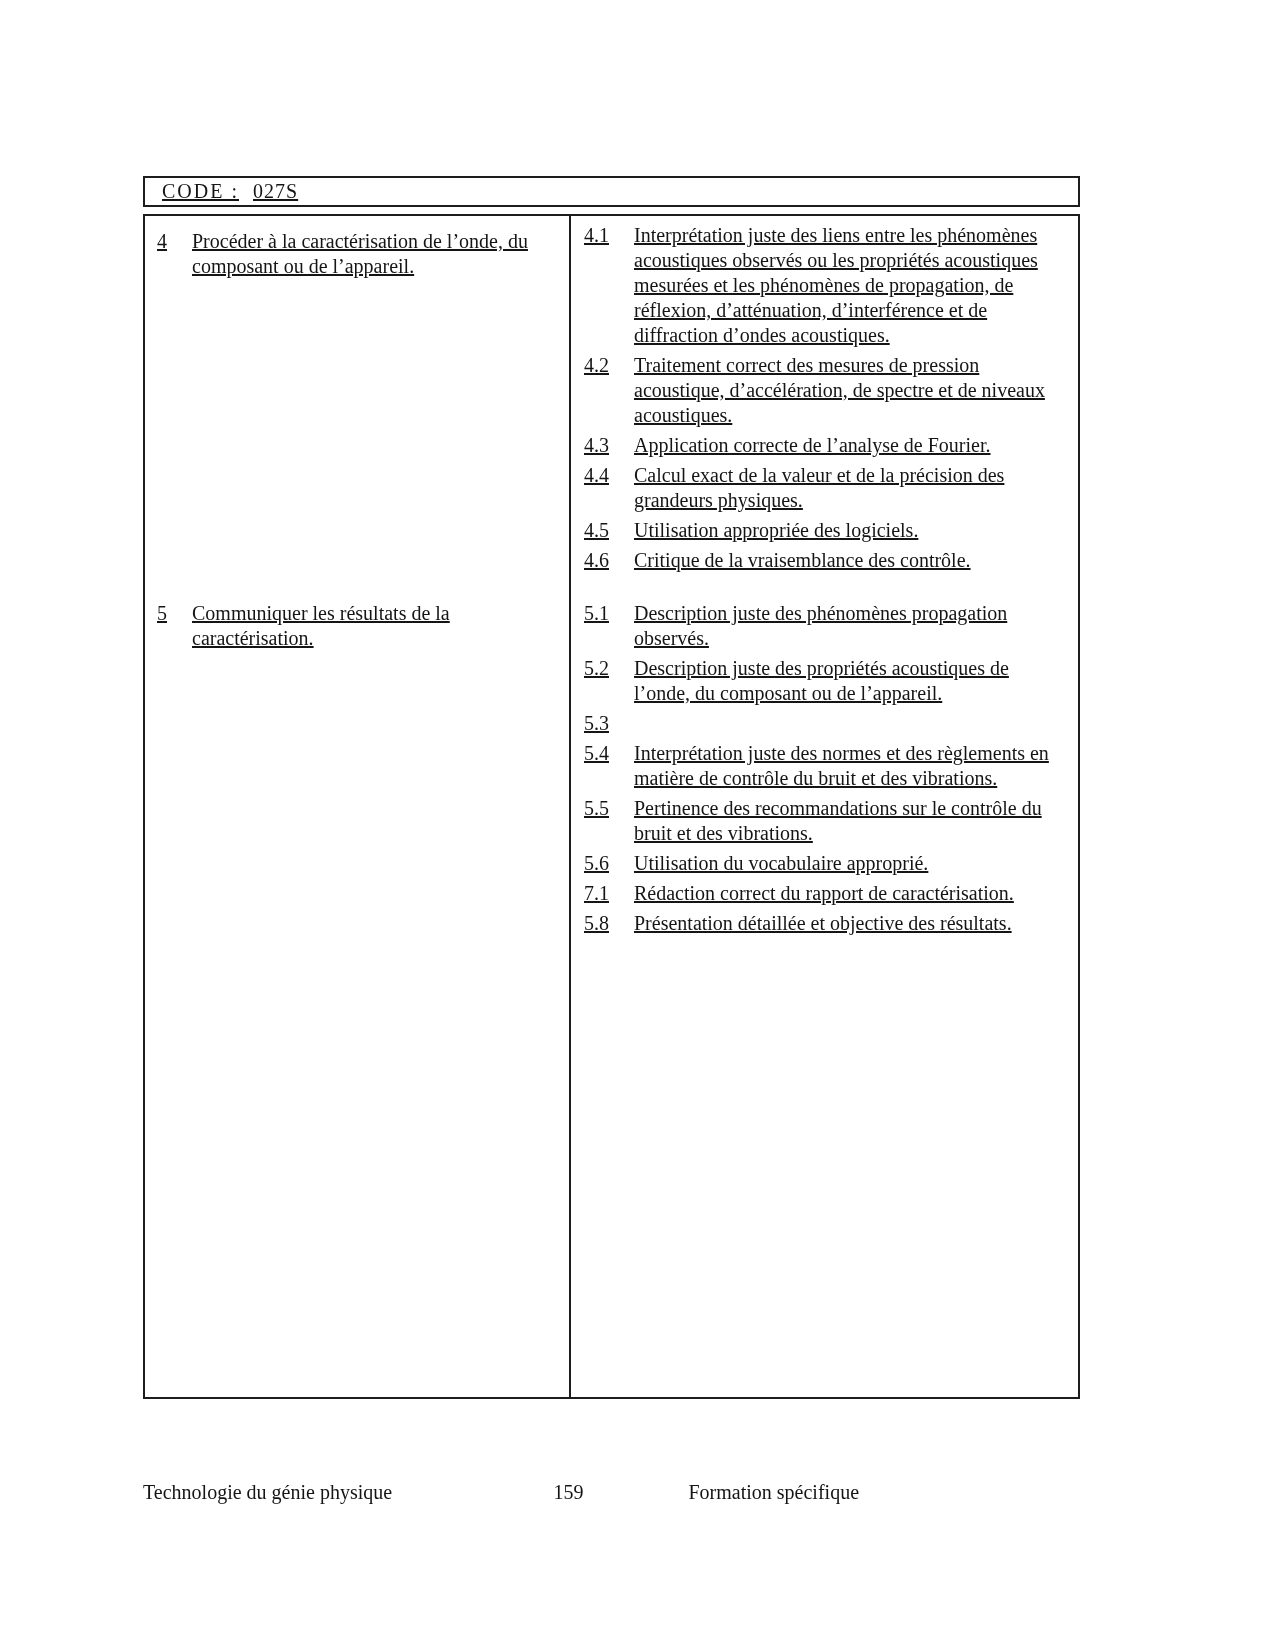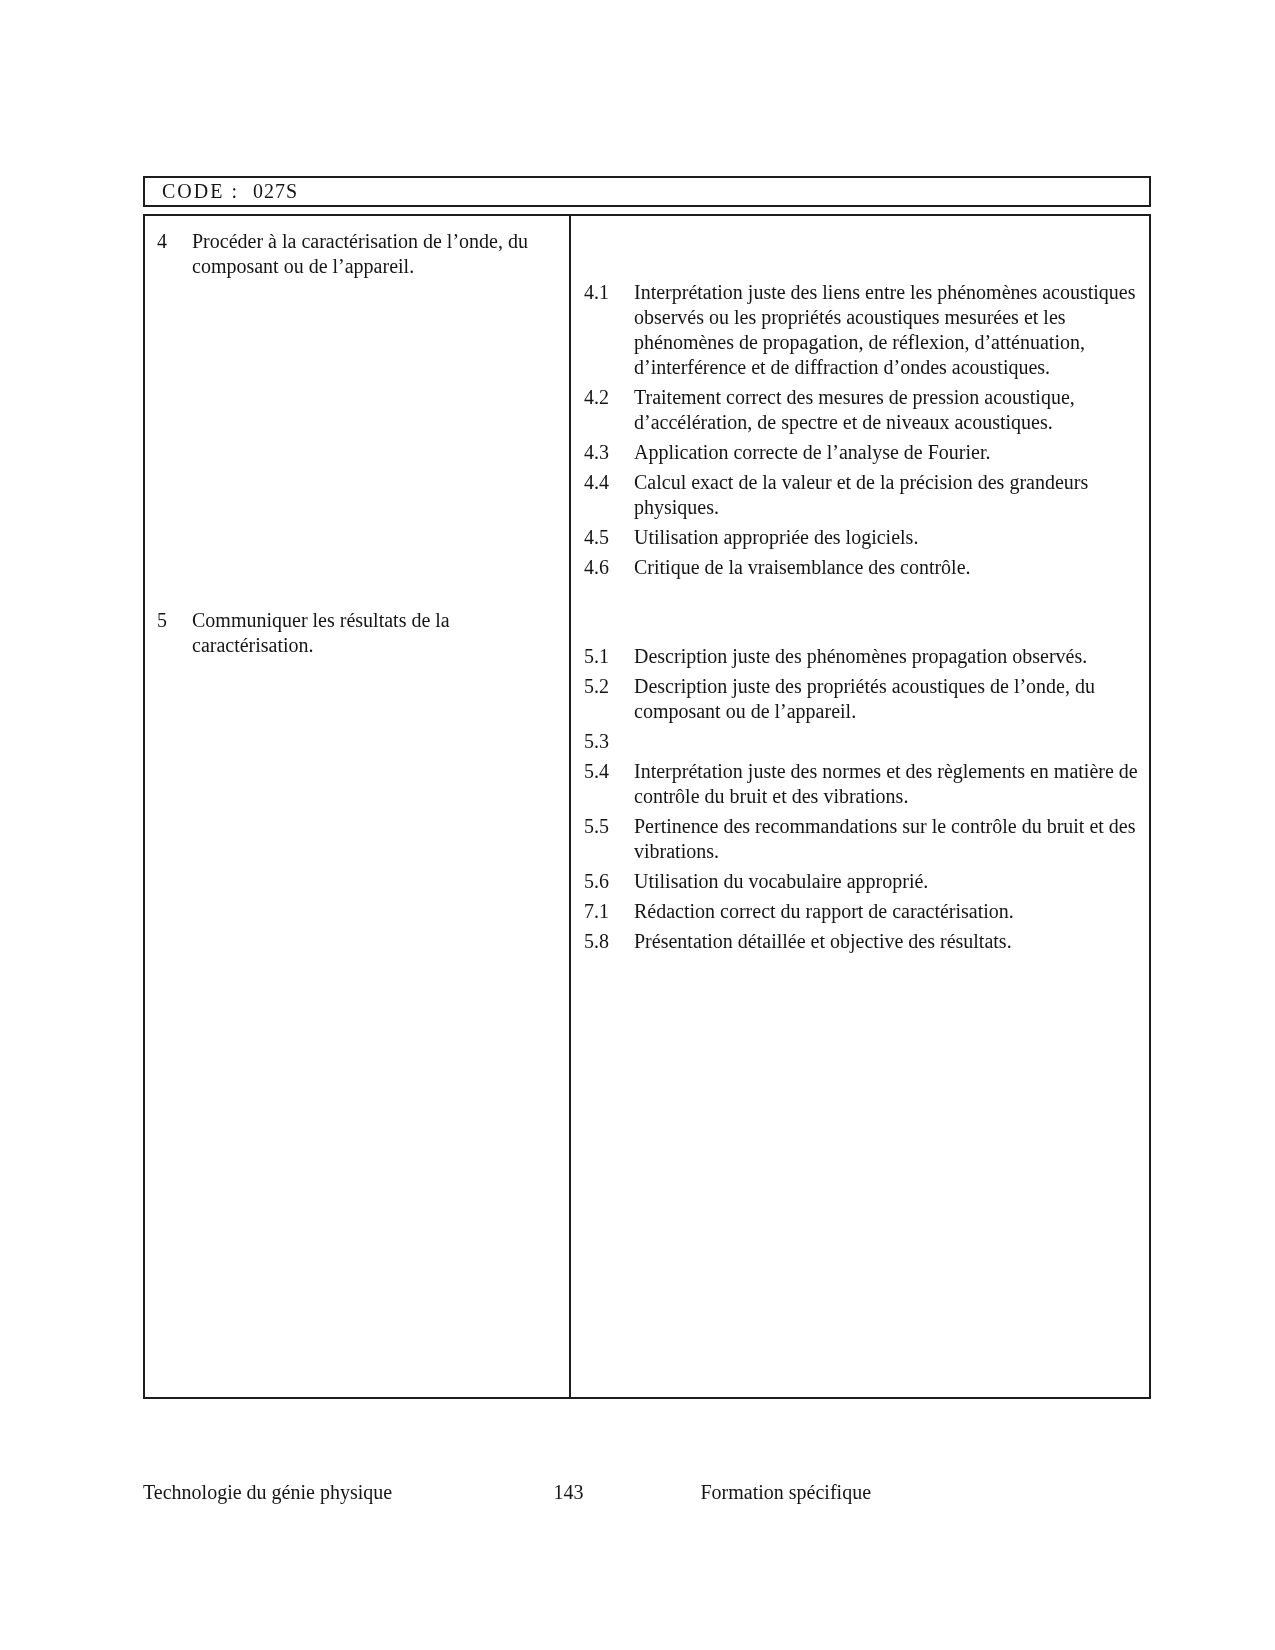--- a/index.html
+++ b/index.html
@@ -12,21 +12,22 @@
     position: relative;
     width: 1275px;
     height: 1650px;
     background: #ffffff;
     overflow: hidden;
   }
   .content {
     position: absolute;
     left: 143px;
     top: 176px;
-    width: 1008px;
+    width: 937px;
+    text-decoration: underline;
   }
   .code-box {
     border: 2px solid #1d1d1d;
     height: 31px;
     display: flex;
     align-items: center;
     padding-left: 17px;
     font-size: 20px;
   }
   .code-box .code-label {
@@ -53,21 +54,21 @@
   .cell-left {
     width: 426px;
     border-right: 2px solid #1d1d1d;
     flex-shrink: 0;
   }
   .cell-right {
     flex: 1;
     min-width: 0;
   }
   .trow.body-row .cell-left { padding: 13px 16px 0 12px; }
-  .trow.body-row .cell-right { padding: 28px 10px 0 13px; margin-top: 36px; }
+  .trow.body-row .cell-right { padding: 7px 10px 0 13px; }
   .trow.row-2 .cell-left,
   .trow.row-2 .cell-right { padding-top: 23px; }
   .objective {
     display: flex;
   }
   .objective .obj-num {
     width: 35px;
     flex-shrink: 0;
   }
   .objective .obj-text {
@@ -85,21 +86,20 @@
     flex: 1;
   }
   .footer {
     position: absolute;
     left: 143px;
     top: 1481px;
     width: 937px;
     display: flex;
     align-items: baseline;
     font-size: 20px;
-    gap: 12px;
   }
   .footer .f-left  { flex: 1; text-align: left; }
   .footer .f-center{ width: 120px; text-align: center; margin-right: 60px; }
   .footer .f-right { flex: 1; padding-right: 26px; }
 </style>
 </head>
 <body>
 
 <div class="page">
   <div class="content">
@@ -191,16 +191,16 @@
       <div class="trow filler">
         <div class="cell-left"></div>
         <div class="cell-right"></div>
       </div>
 
     </div>
   </div>
 
   <div class="footer">
     <span class="f-left">Technologie du génie physique</span>
-    <span class="f-center">143</span>
+    <span class="f-center">159</span>
     <span class="f-right">Formation spécifique</span>
   </div>
 </div>
 
 </body></html>

